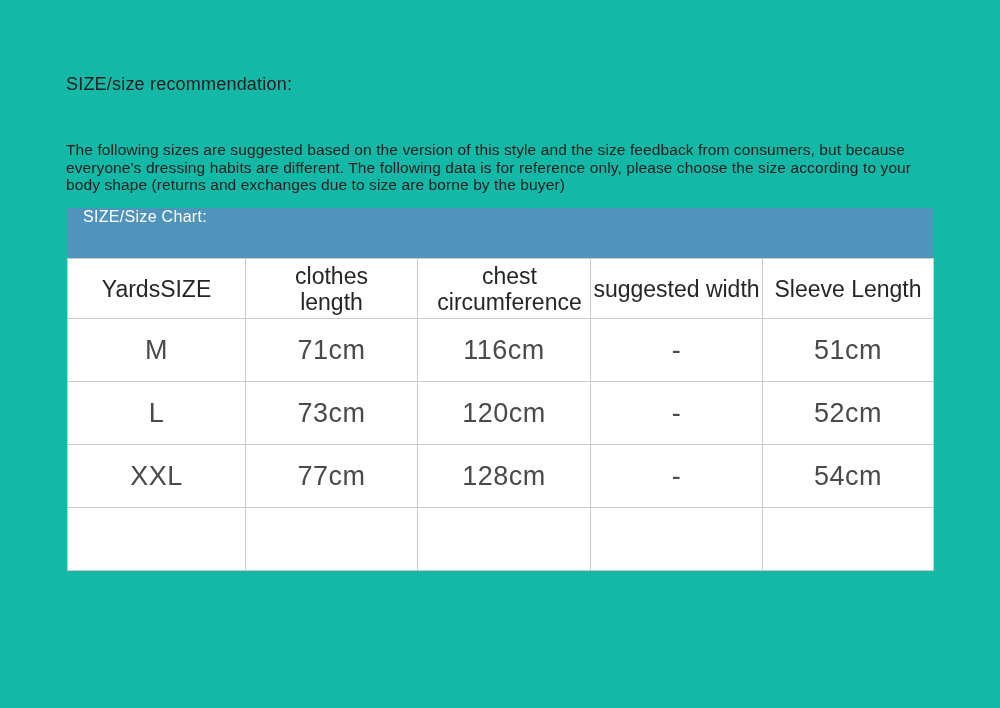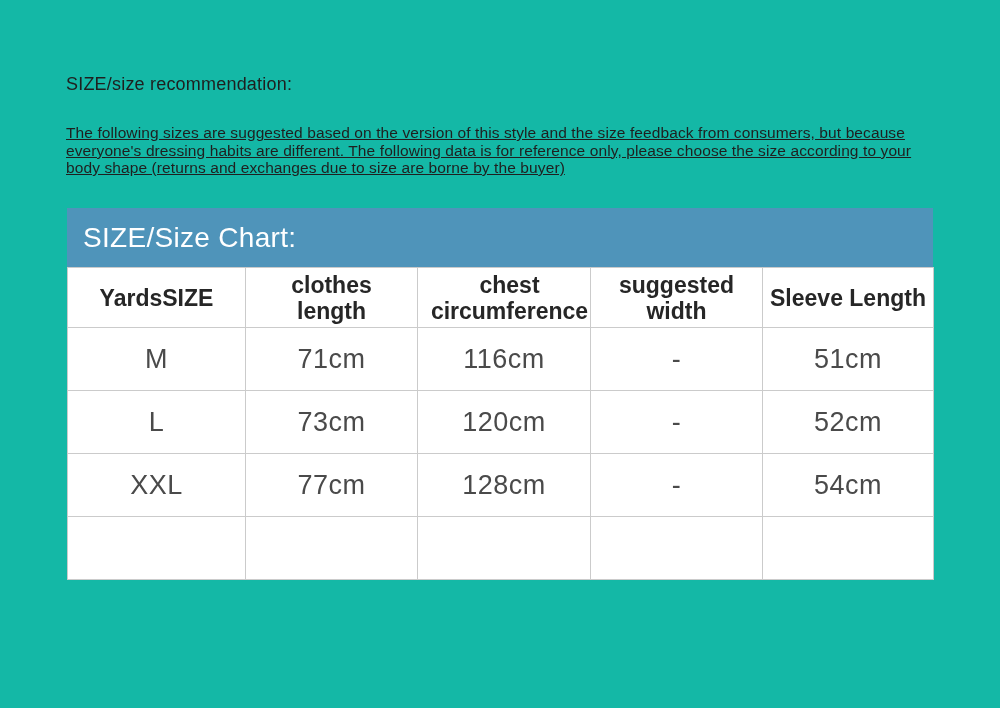--- a/index.html
+++ b/index.html
@@ -13,39 +13,39 @@
   html,body{margin:0;padding:0;background:#ffffff;}
   body{font-family:"Liberation Sans","DejaVu Sans",sans-serif;}
   .canvas{
     position:relative;width:1000px;height:708px;background:#14b8a6;overflow:hidden;
   }
   .heading{
     position:absolute;left:66px;top:74px;
     font-size:18px;color:var(--body-text);letter-spacing:0.2px;
   }
   .desc{
-    position:absolute;left:66px;top:124px;width:880px;
-    font-size:15.5px;line-height:17.5px;color:var(--body-text);letter-spacing:0.1px;text-decoration:underline;
+    position:absolute;left:66px;top:141px;width:880px;
+    font-size:15.5px;line-height:17.5px;color:var(--body-text);letter-spacing:0.1px;
   }
   .chart-wrap{position:absolute;left:67px;top:208px;width:866px;}
   .chart-title{
-    height:59px;background:var(--title-bg);color:var(--title-fg);
-    display:flex;align-items:center;padding-left:16px;box-sizing:border-box;
-    font-size:28px;letter-spacing:0.3px;
+    height:50px;background:var(--title-bg);color:var(--title-fg);
+    display:flex;align-items:flex-start;padding-left:16px;box-sizing:border-box;
+    font-size:16px;letter-spacing:0.3px;
   }
   table.size-table{
     width:866px;border-collapse:collapse;table-layout:fixed;background:#ffffff;
   }
   .size-table th,.size-table td{
     border:1px solid var(--border);
     vertical-align:middle;text-align:center;
     padding:0;overflow:hidden;
   }
   .size-table th{
-    height:59px;font-weight:700;font-size:23px;color:var(--header-text);
+    height:59px;font-weight:400;font-size:23px;color:var(--header-text);
     white-space:pre-line;line-height:26px;
   }
   .size-table th:nth-child(3){text-align:center;padding-left:11px;}
   .size-table td{
     height:62px;font-size:27px;color:var(--cell-text);letter-spacing:0.5px;
   }
 </style>
 </head>
 <body>
 

